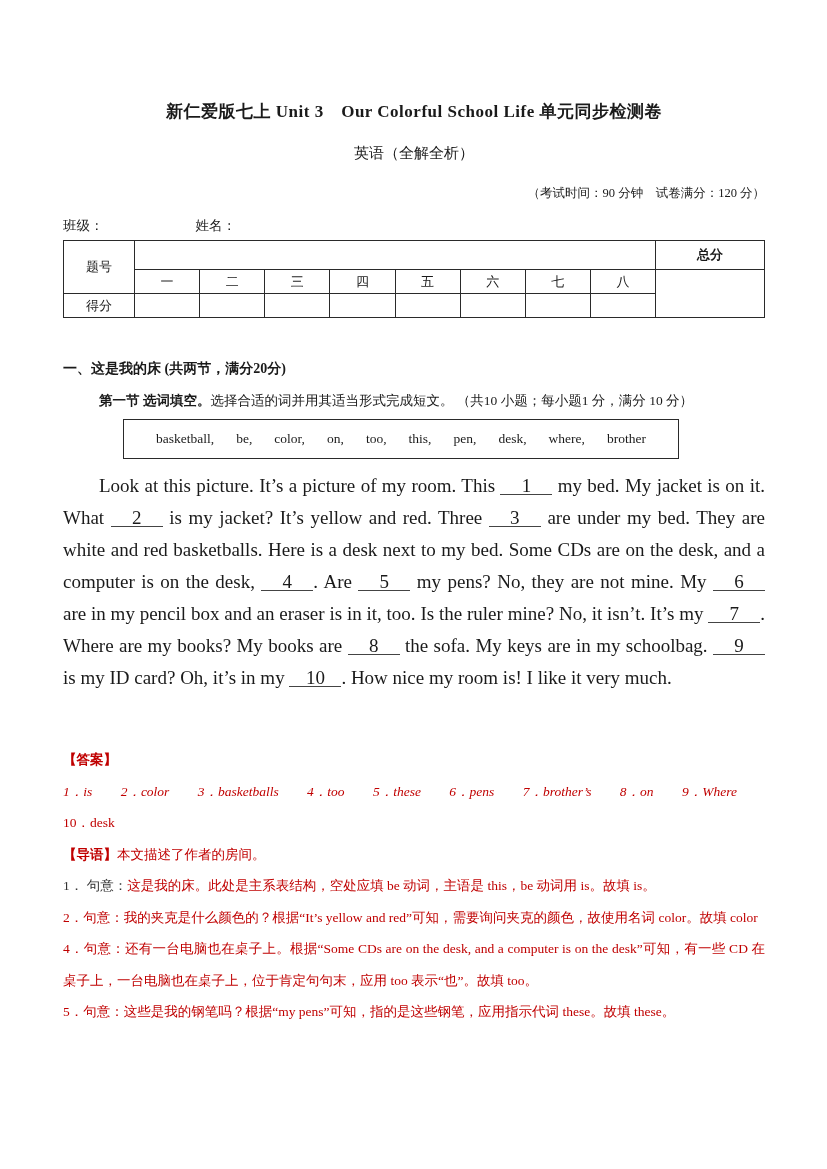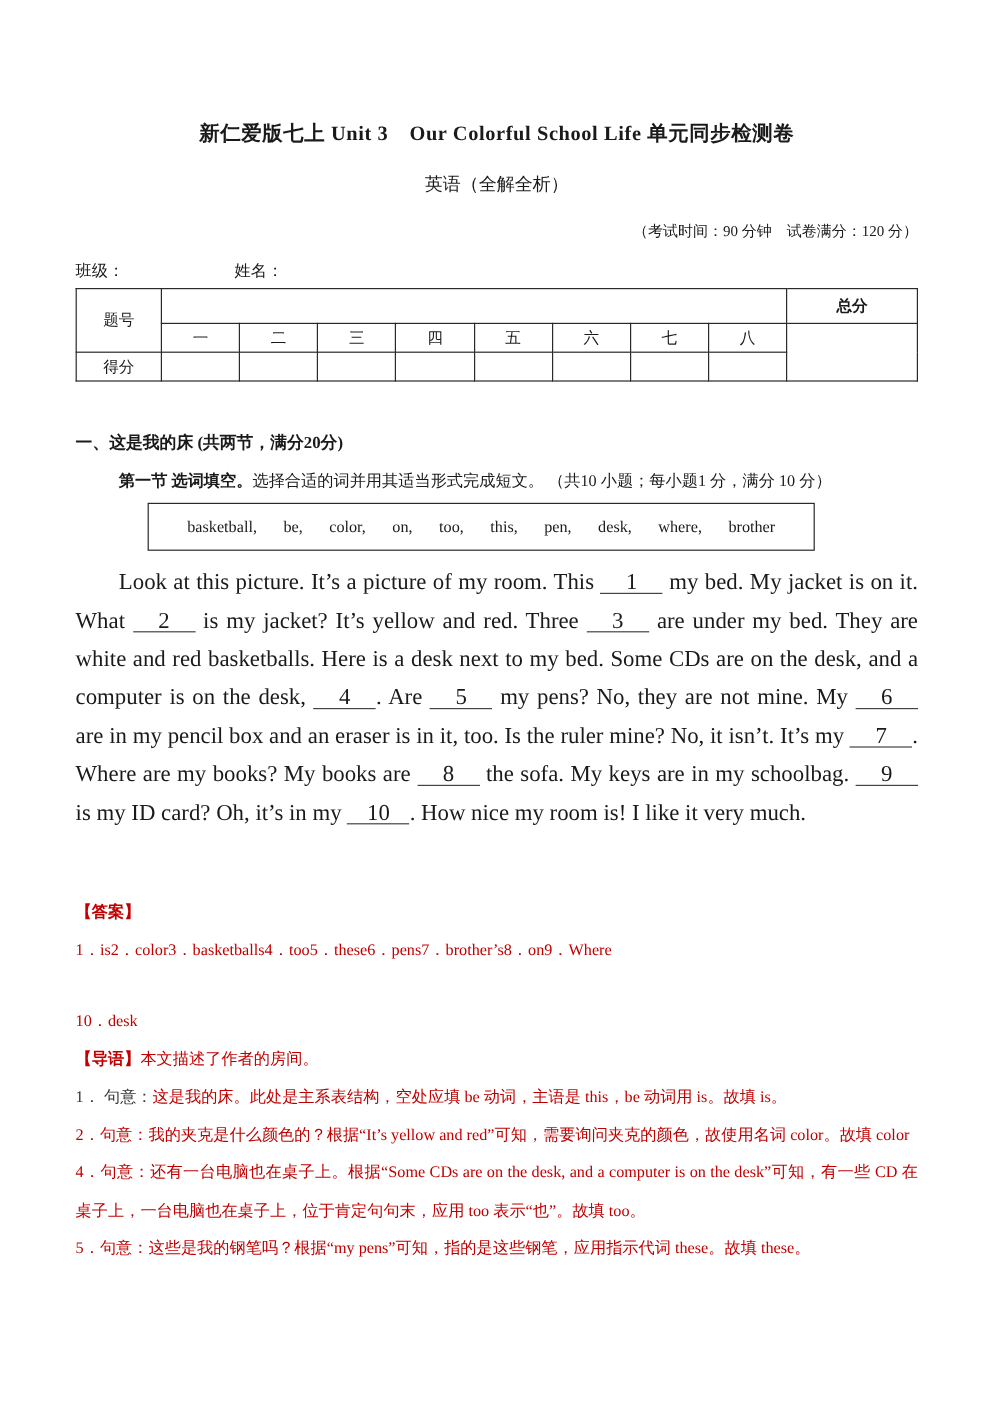--- a/index.html
+++ b/index.html
@@ -36,22 +36,22 @@
     text-indent:36px;
   }
   .blank{
     display:inline-block;min-width:52px;text-align:center;text-indent:0;
     border-bottom:1px solid #444;line-height:16px;
   }
   .ans-block{margin-top:50px;font-size:13.5px;line-height:31.5px;}
   .red{color:var(--red);}
   .dark{color:#333;}
   .ans-label,.intro-label{color:var(--red);font-weight:bold;}
-  .answers-line1{display:flex;padding-right:28px;color:var(--red);}
-  .answers-line2{color:var(--red);margin-top:28px;}
+  .answers-line1{display:flex;justify-content:space-between;padding-right:28px;color:var(--red);font-style:italic;}
+  .answers-line2{color:var(--red);}
   .explanations p{margin:0;text-align:justify;color:var(--red);}
 </style>
 </head>
 <body>
 
 <div class="page">
 
   <div class="title">新仁爱版七上 Unit 3　Our Colorful School Life 单元同步检测卷</div>
   <div class="subtitle">英语（全解全析）</div>
   <div class="exam-info">（考试时间：90 分钟　试卷满分：120 分）</div>

